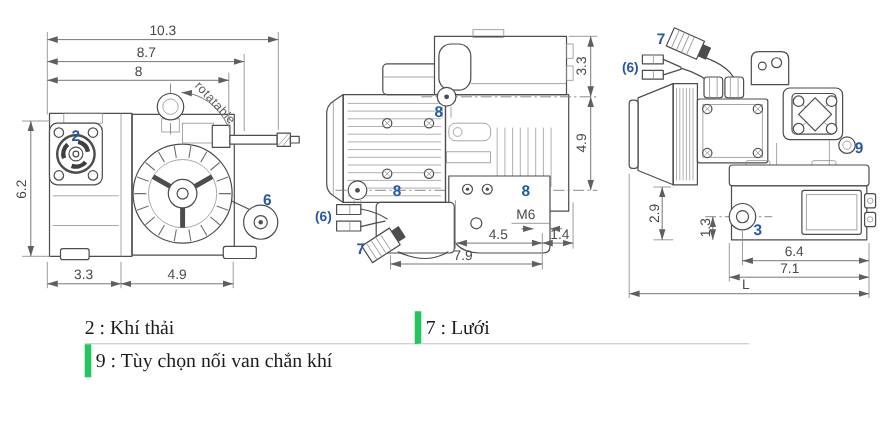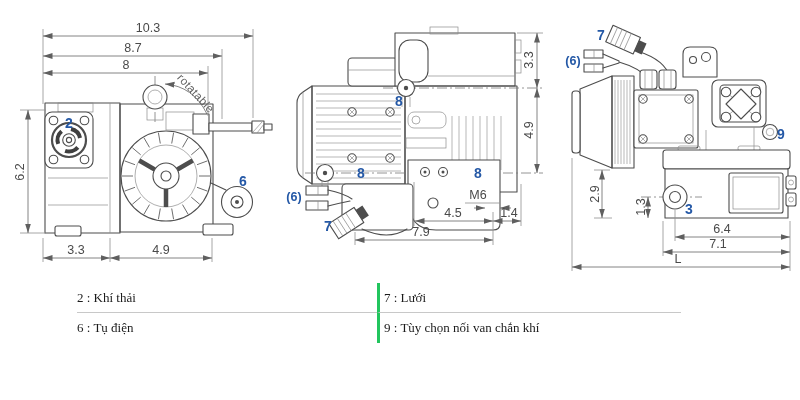--- a/index.html
+++ b/index.html
@@ -15,23 +15,23 @@
   .dimline{stroke:#767676;fill:none;stroke-width:.9;}
   .cl {stroke:#7a7a7a;fill:none;stroke-width:.8;stroke-dasharray:10 3 2 3;}
   text.dim{font:12.5px "Liberation Sans",sans-serif;fill:#4a4a4a;}
   text.rot{font:11.5px "Liberation Sans",sans-serif;fill:#5f5f5f;letter-spacing:.4px;}
   text.co {font:600 14px "Liberation Sans",sans-serif;fill:#2458a6;}
   text.co2{font:600 12.5px "Liberation Sans",sans-serif;fill:#2458a6;}
   .tmid{text-anchor:middle;}
   
   .legend{position:absolute;left:77px;top:283px;display:grid;
           grid-template-columns:300px 304px;grid-auto-rows:30px;
-          font-family:"Liberation Serif",serif;font-size:13px;color:#1b1b1b;}
+          font-family:"Liberation Serif",serif;font-size:18px;color:#1b1b1b;}
   .legend .cell{line-height:30px;white-space:nowrap;}
-  .legend .rcol{border-left:3px solid #22c55e;padding-left:4px;}
+  .legend .rcol{border-left:6px solid #22c55e;padding-left:4px;}
   .legend .hline{border-bottom:1px solid #c8c8c8;}
 </style>
 </head>
 <body>
 
 <div id="stage">
 
 <svg width="800" height="280" viewBox="0 0 800 280">
   <defs>
     <marker id="aE" orient="auto" markerUnits="userSpaceOnUse" markerWidth="11" markerHeight="8" refX="9.5" refY="3.5">
@@ -304,17 +304,16 @@
     <text class="co tmid" x="601" y="40">7</text>
     <text class="co2 tmid" x="573" y="65">(6)</text>
     <text class="co tmid" x="781" y="139">9</text>
     <text class="co tmid" x="689" y="214">3</text>
   </g>
 </svg>
 
 <div class="legend">
   <div class="cell hline">2 : Khí thải</div>
   <div class="cell rcol hline">7 : Lưới</div>
-  <div class="cell">6 : Tụ điện</div>
   <div class="cell rcol">9 : Tùy chọn nối van chắn khí</div>
 </div>
 
 </div>
 
 </body></html>

